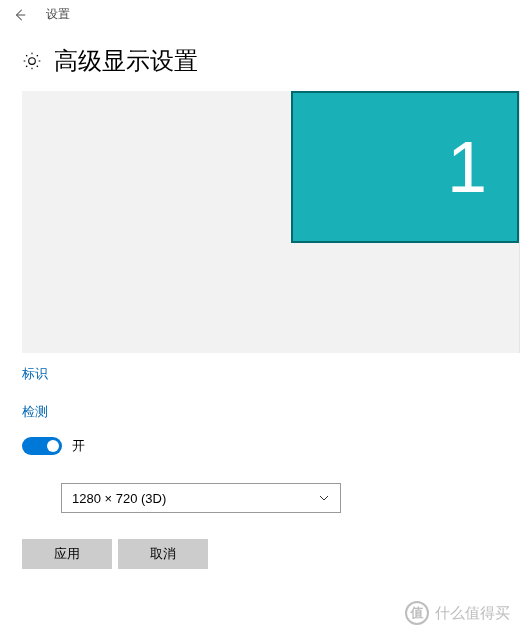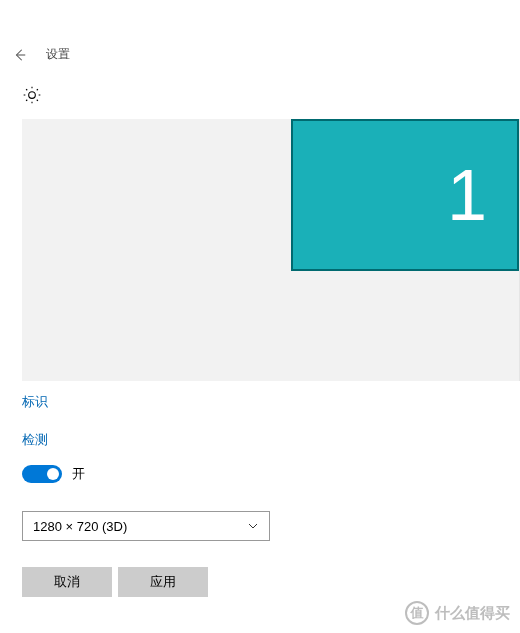--- a/index.html
+++ b/index.html
@@ -15,21 +15,20 @@
       overflow: hidden;
       position: relative;
       font-size: 13px;
       color: #000;
     }
     .titlebar {
       display: flex;
       align-items: center;
       padding: 6px 12px 10px 12px;
       gap: 18px;
-      margin-top: 40px;
     }
     .back-arrow {
       width: 16px;
       height: 16px;
       display: flex;
       align-items: center;
       justify-content: center;
     }
     .back-arrow svg { width: 14px; height: 14px; }
     .title-text {
@@ -115,31 +114,32 @@
       top: 3px;
       width: 12px;
       height: 12px;
       background: #fff;
       border-radius: 50%;
     }
     .toggle-label {
       font-size: 13px;
     }
     .dropdown {
-      width: 248px;
+      width: 280px;
       height: 30px;
       border: 1px solid #999;
       background: #fff;
       display: flex;
       align-items: center;
       justify-content: space-between;
       padding: 0 10px;
       cursor: pointer;
       font-size: 13px;
       margin-bottom: 20px;
+      margin-left: 39px;
     }
     .chevron {
       width: 12px;
       height: 12px;
     }
     .buttons {
       display: flex;
       gap: 6px;
       padding-left: 22px;
     }
@@ -170,21 +170,21 @@
       display: flex;
       align-items: center;
       justify-content: center;
       font-size: 13px;
       font-weight: bold;
       color: #888;
     }
     .watermark-text {
       font-size: 15px;
       color: #888;
-      font-weight: 700;
+      font-weight: 400;
     }
   </style>
 </head>
 <body>
 
 <div class="titlebar">
   <div class="back-arrow">
     <svg viewBox="0 0 16 16">
       <path d="M10 2 L4 8 L10 14" stroke="#555" stroke-width="1.2" fill="none"></path>
       <path d="M4 8 L14 8" stroke="#555" stroke-width="1.2" fill="none"></path>
@@ -193,20 +193,21 @@
   <div class="title-text">设置</div>
 </div>
 
 <div class="header">
   <div class="gear-icon">
     <svg viewBox="0 0 24 24">
       <path fill="none" stroke="#000" stroke-width="1.3" d="M12 8a4 4 0 1 0 0 8 4 4 0 0 0 0-8z"></path>
       <path fill="none" stroke="#000" stroke-width="1.3" d="M12 2v2M12 20v2M4.9 4.9l1.4 1.4M17.7 17.7l1.4 1.4M2 12h2M20 12h2M4.9 19.1l1.4-1.4M17.7 6.3l1.4-1.4"></path>
     </svg>
   </div>
+  <div class="page-title">高级显示设置</div>
 </div>
 
 <div class="display-preview">
   <div class="monitor">
     <div class="monitor-number">1</div>
   </div>
 </div>
 
 <div class="links">
   <span class="link">标识</span>
@@ -225,20 +226,20 @@
 <div class="section">
   <div class="dropdown">
     <span>1280 × 720 (3D)</span>
     <svg class="chevron" viewBox="0 0 12 12">
       <path d="M2 4 L6 8 L10 4" stroke="#333" stroke-width="1" fill="none"></path>
     </svg>
   </div>
 </div>
 
 <div class="buttons">
+  <button class="btn">应用</button>
   <button class="btn">取消</button>
-  <button class="btn">应用</button>
 </div>
 
 <div class="watermark">
   <div class="watermark-icon">值</div>
   <div class="watermark-text">什么值得买</div>
 </div>
 
 </body></html>

